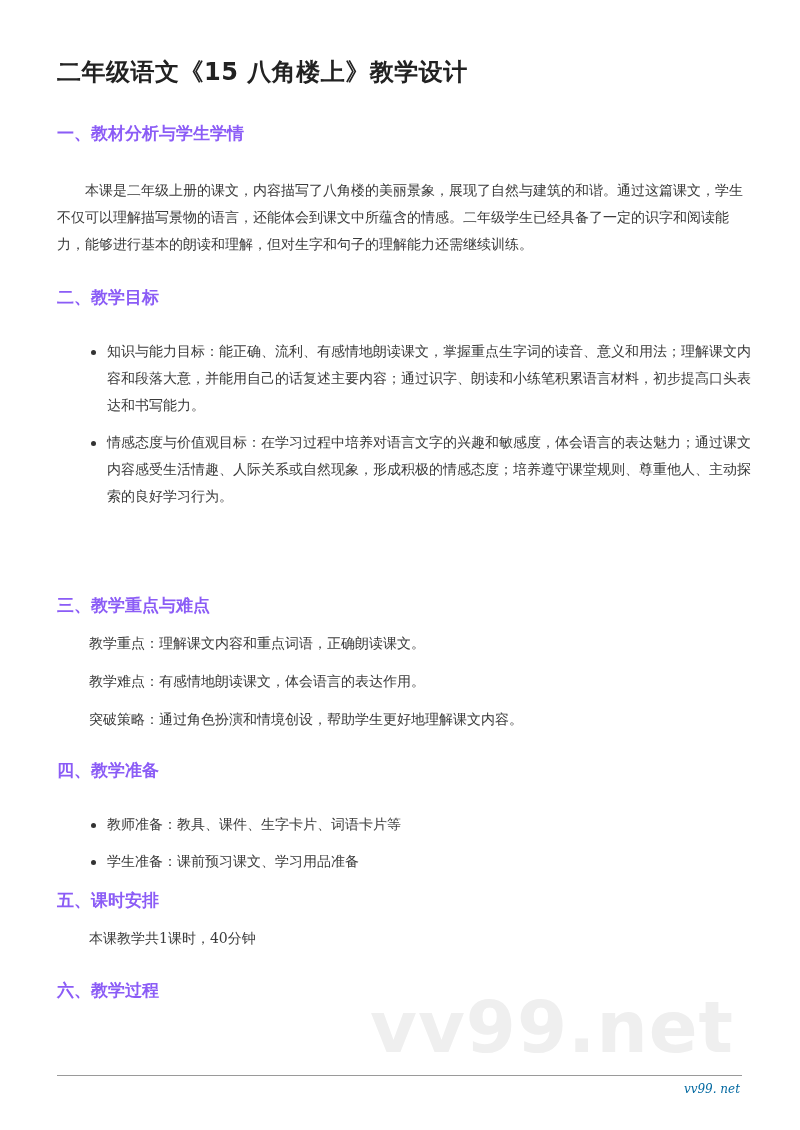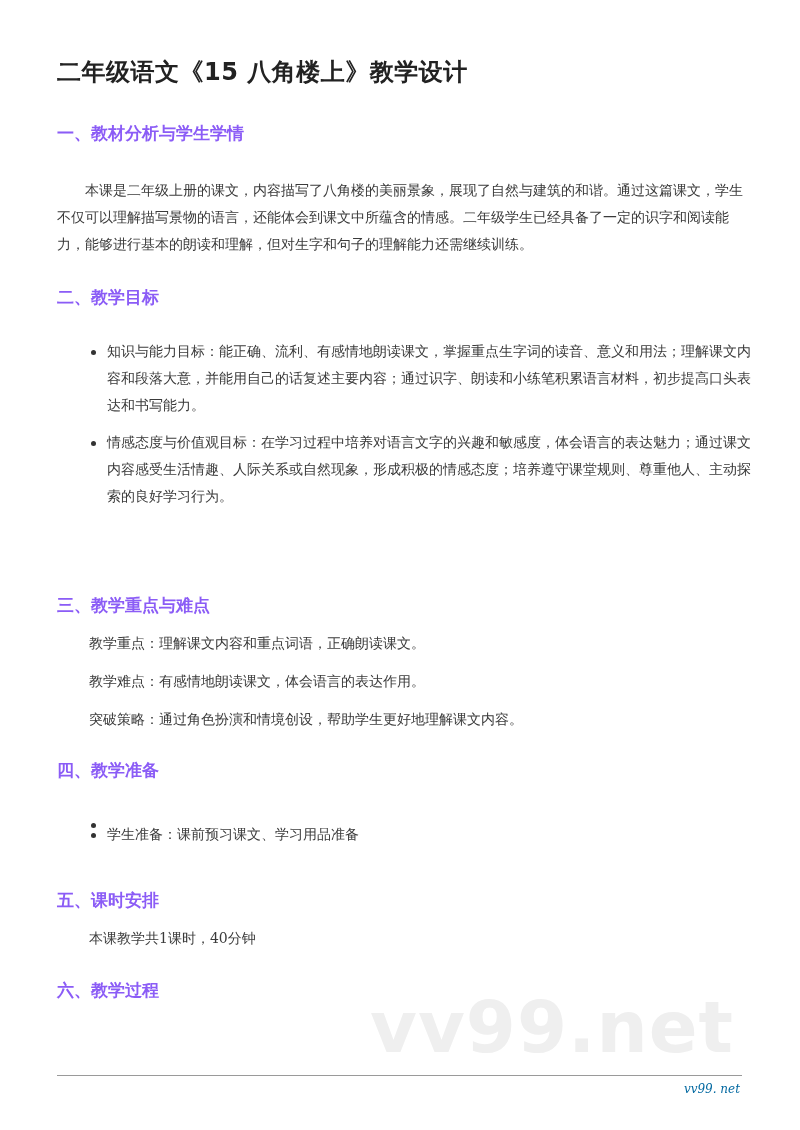--- a/index.html
+++ b/index.html
@@ -64,21 +64,21 @@
     <li><span class="dot"></span><span>情感态度与价值观目标：在学习过程中培养对语言文字的兴趣和敏感度，体会语言的表达魅力；通过课文内容感受生活情趣、人际关系或自然现象，形成积极的情感态度；培养遵守课堂规则、尊重他人、主动探索的良好学习行为。</span></li>
   </ul>
 
   <div class="h2" style="top:594px">三、教学重点与难点</div>
   <div class="para plain" style="top:630px">教学重点：理解课文内容和重点词语，正确朗读课文。</div>
   <div class="para plain" style="top:668px">教学难点：有感情地朗读课文，体会语言的表达作用。</div>
   <div class="para plain" style="top:706px">突破策略：通过角色扮演和情境创设，帮助学生更好地理解课文内容。</div>
 
   <div class="h2" style="top:759px">四、教学准备</div>
   <ul class="bullets" style="top:795px">
-    <li><span class="dot"></span></li>
+    <li><span class="dot"></span><span>教师准备：教具、课件、生字卡片、词语卡片等</span></li>
     <li><span class="dot"></span><span>学生准备：课前预习课文、学习用品准备</span></li>
   </ul>
 
   <div class="h2" style="top:889px">五、课时安排</div>
   <div class="para plain" style="top:925px">本课教学共1课时，40分钟</div>
 
   <div class="h2" style="top:979px">六、教学过程</div>
 </div>
 
 <div class="watermark">vv99.net</div>

